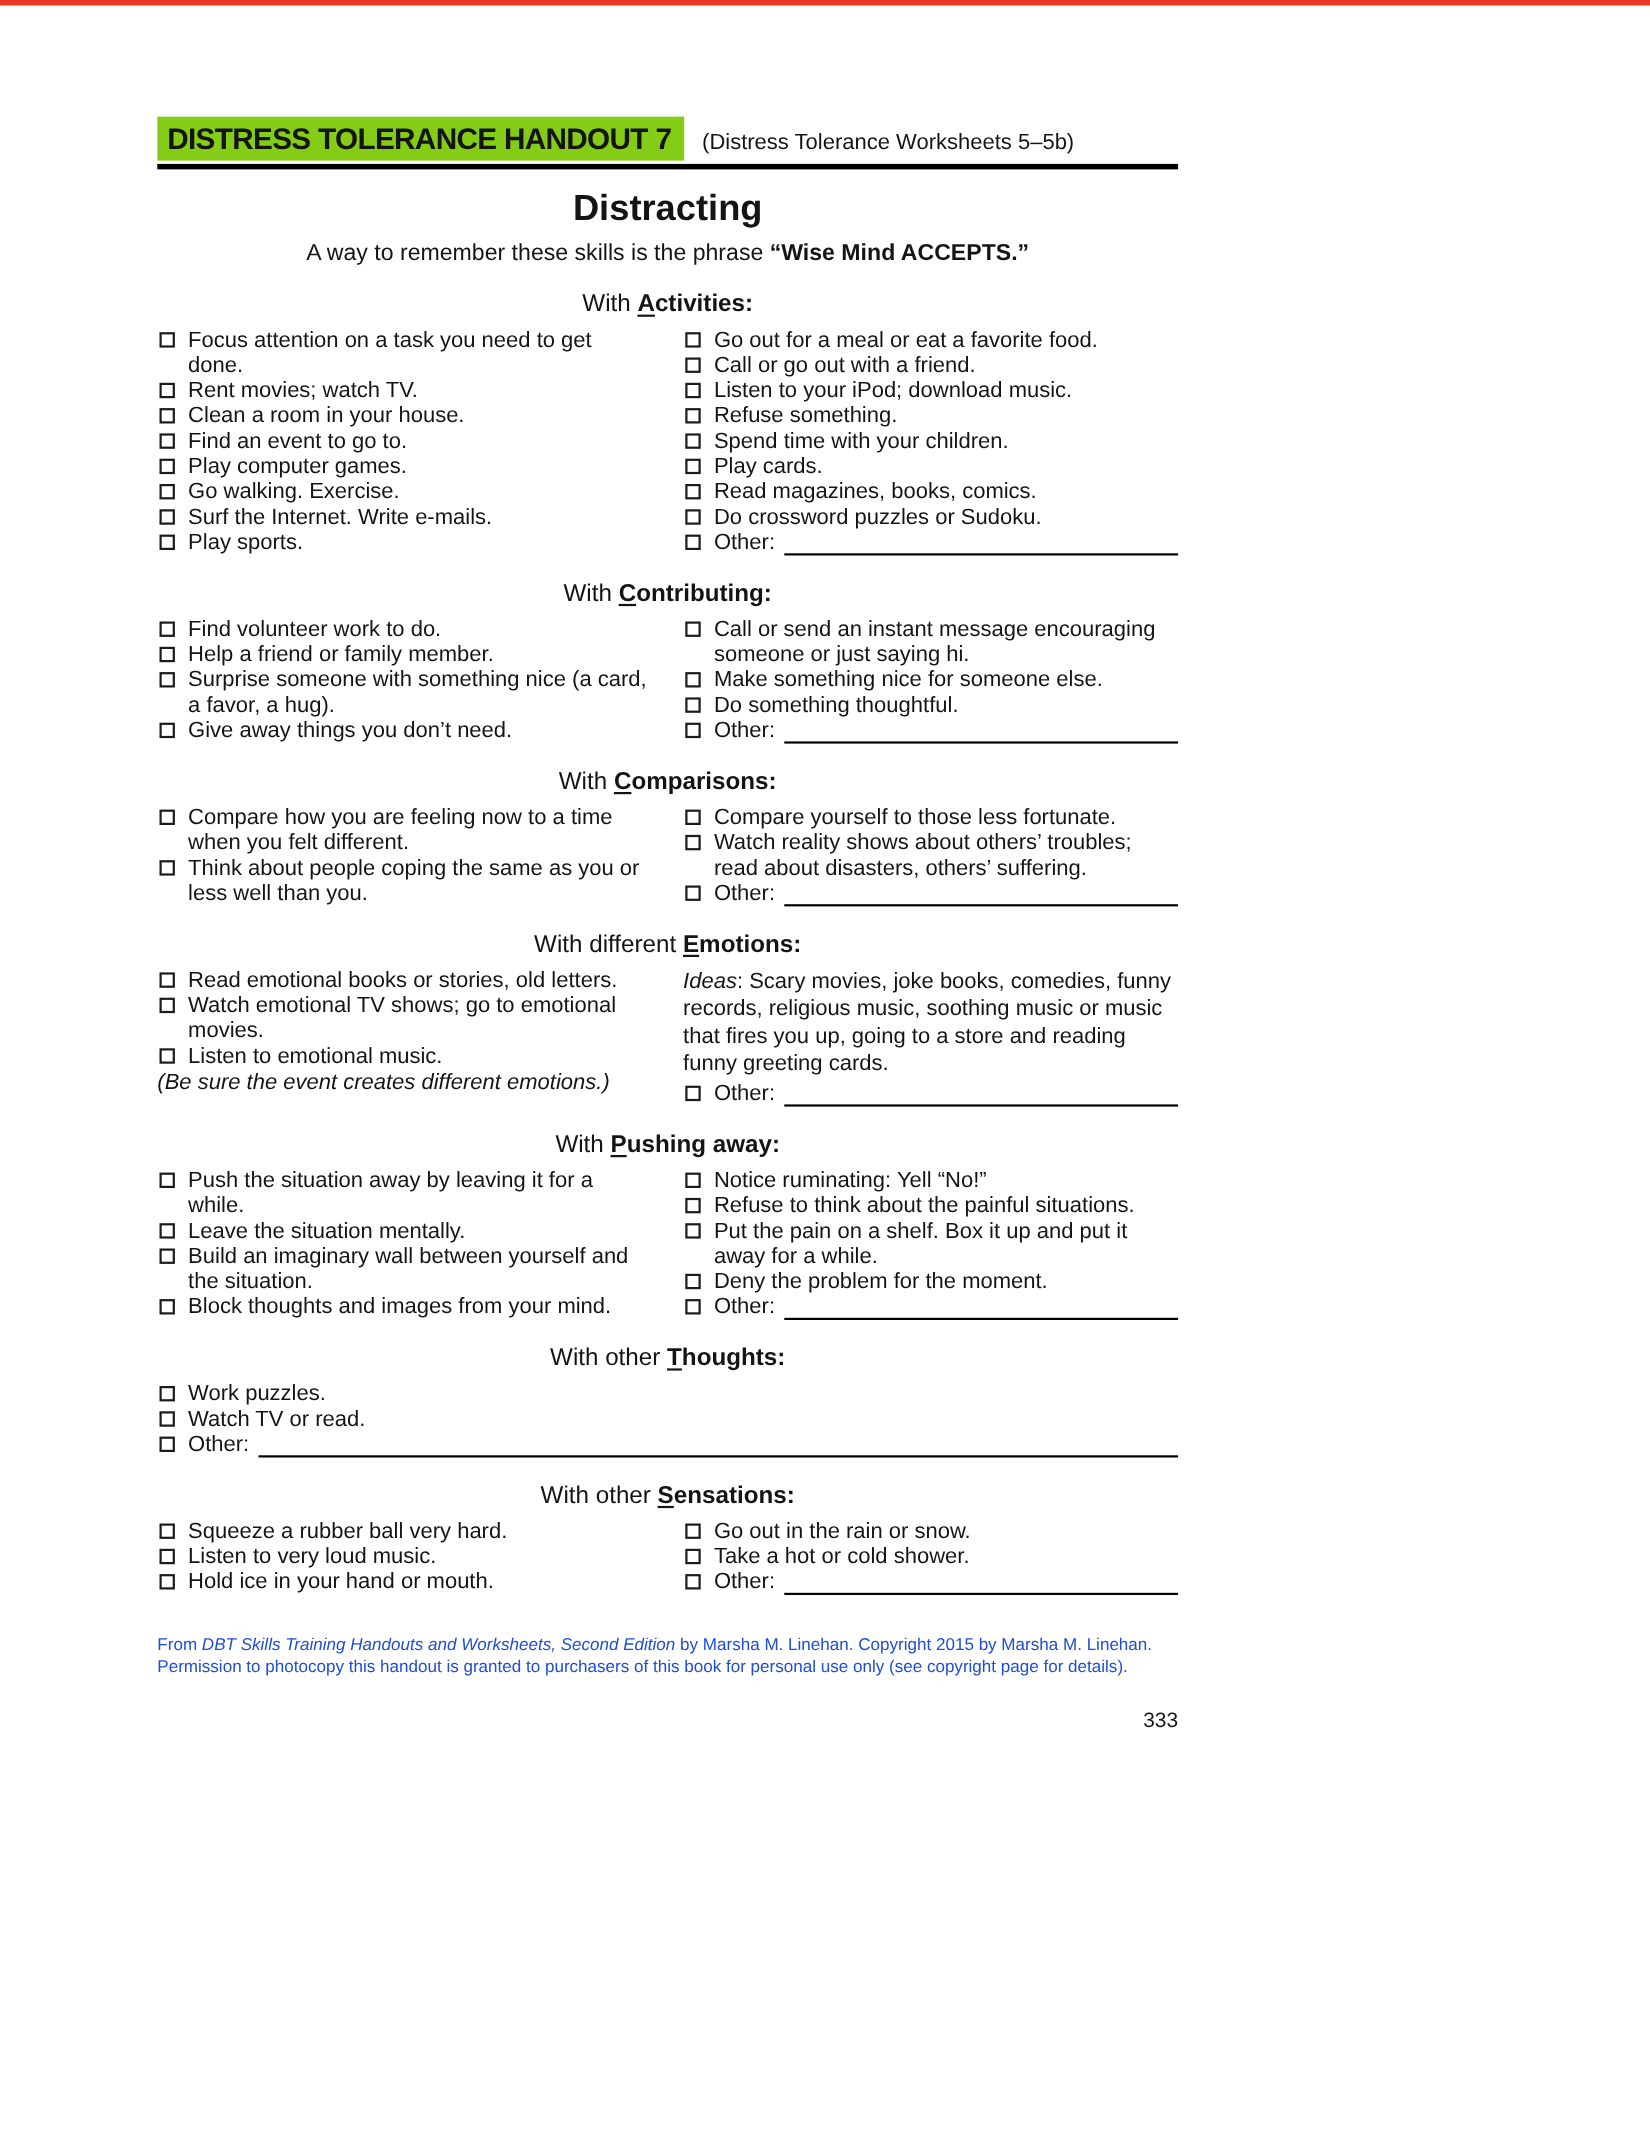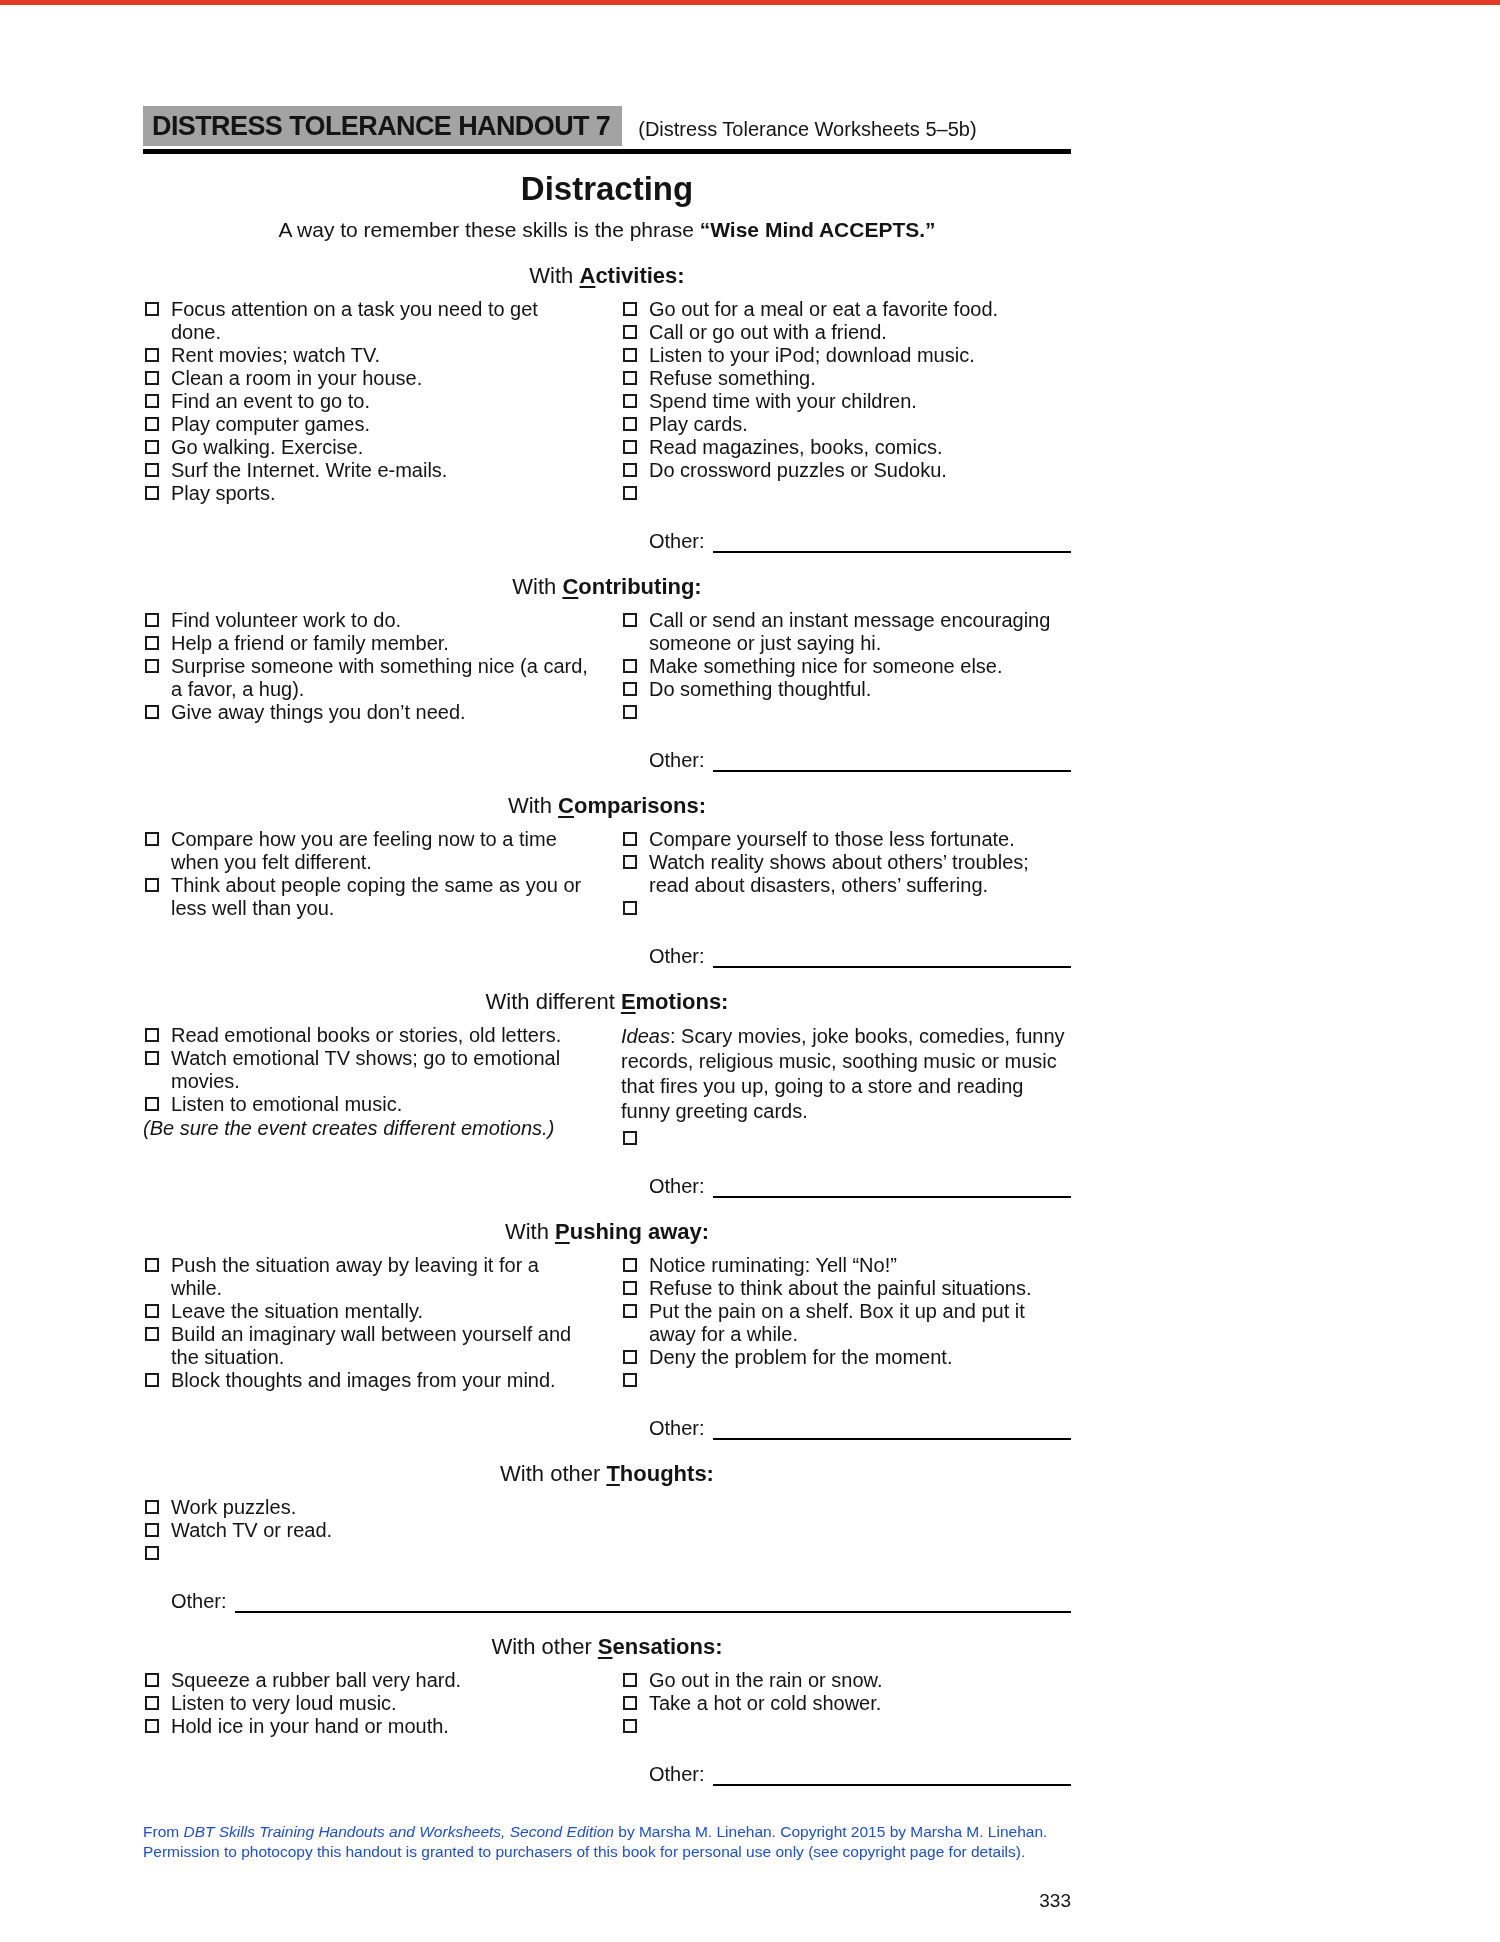--- a/index.html
+++ b/index.html
@@ -41,21 +41,21 @@
   .item { display: flex; align-items: flex-start; font-size: 20px; line-height: 23px; }
   .cb {
     flex: 0 0 auto;
     width: 14px; height: 14px;
     border: 2px solid #1b1b1b;
     margin: 4px 12px 0 2px;
     background: #fff;
   }
   .txt { flex: 1 1 auto; min-width: 0; }
   .other-row { display: flex; align-items: flex-end; }
-  .other-label { flex: 0 0 auto; margin-top: 48px; }
+  .other-label { flex: 0 0 auto; }
   .blank-line {
     flex: 1 1 auto;
     border-bottom: 2px solid #000;
     height: 18px;
     margin-left: 8px;
   }
   .note { font-style: italic; font-size: 20px; line-height: 23px; margin-top: 1px; }
   .ideas { font-size: 20px; line-height: 25px; margin-bottom: 3px; }
   .ideas em { font-style: italic; }
   .footer { margin-top: 36px; font-size: 15.5px; line-height: 20px; color: #1d4ed8; }
@@ -64,21 +64,21 @@
 </style>
 </head>
 <body>
 
 <div class="top-line" style="background: rgb(230, 58, 40);"></div>
 
 <div class="content">
 
   <div class="header">
     <div class="header-row">
-      <span class="handout-label" style="background: #a3a3a3;">DISTRESS TOLERANCE HANDOUT 7</span>
+      <span class="handout-label" style="background: #84cc16;">DISTRESS TOLERANCE HANDOUT 7</span>
       <span class="worksheets-ref">(Distress Tolerance Worksheets 5–5b)</span>
     </div>
     <div class="header-rule"></div>
   </div>
 
   <h1 class="title">Distracting</h1>
 
   <p class="subtitle"><span>A way to remember these skills is the phrase </span><strong>“Wise Mind ACCEPTS.”</strong></p>
 
   <div id="sections">

